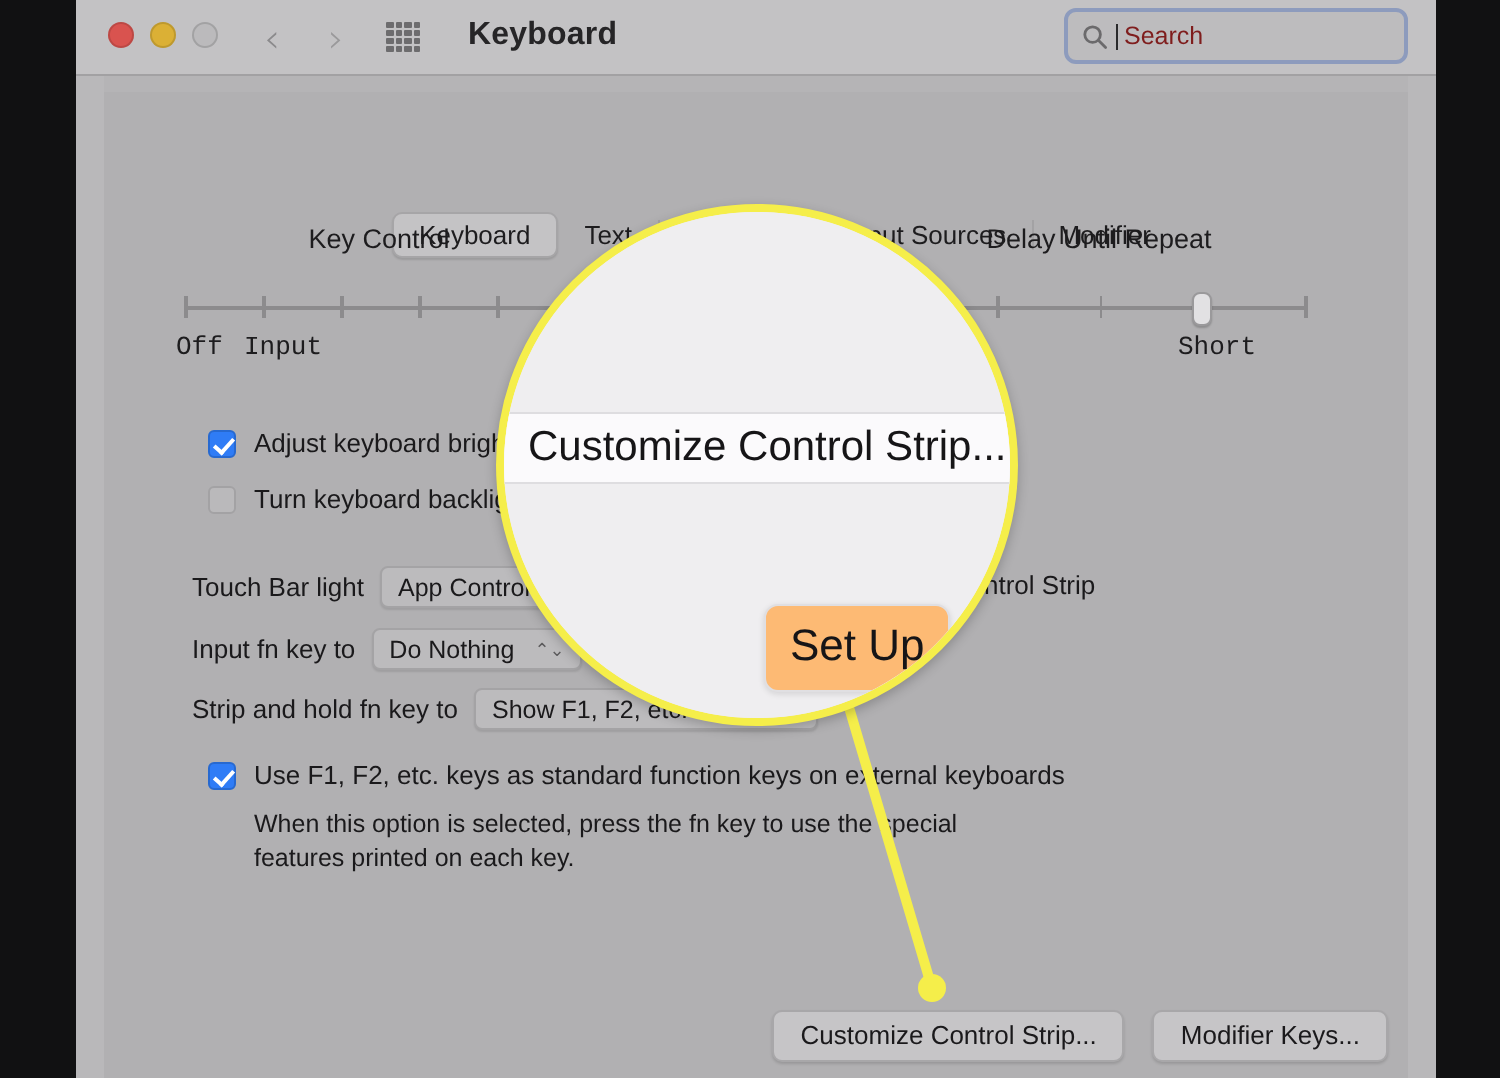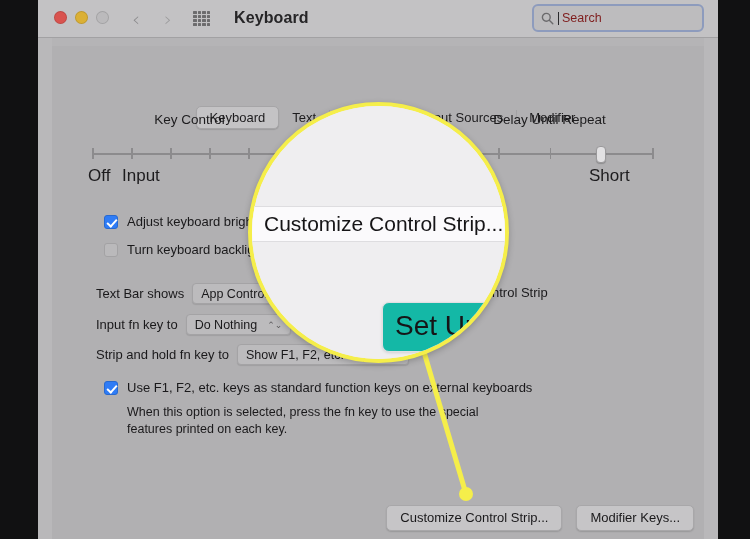--- a/index.html
+++ b/index.html
@@ -136,21 +136,21 @@
   .slider-track .tick {
     position: absolute; top: 0px; width: 1.5px; height: 11px; background: #8c8b8d;
   }
   .slider-thumb {
     position: absolute; top: -2px; width: 10px; height: 17px;
     background: #e2e1e3; border: 1px solid #9a999b; border-radius: 4px;
     box-shadow: 0 1px 1px rgba(0,0,0,.2);
   }
   .slider-labels {
     position: relative; margin-top: 6px; height: 14px;
-    font-size: 17px; color: #1d1c1e;
+    font-size: 13px; color: #1d1c1e; font-family: Liberation Mono, monospace;
   }
   .slider-labels span { position: absolute; top: 0; }
 
   
   .cb-row {
     position: absolute; display: flex; align-items: flex-start; gap: 9px;
   }
   .cbox {
     width: 14px; height: 14px; border-radius: 3px; flex: 0 0 auto;
     margin-top: 1px;
@@ -227,22 +227,22 @@
     border-top: 1px solid #dedde0;
     border-bottom: 1px solid #dedde0;
     display: flex; align-items: center;
   }
   #mag-band-text {
     font-size: 21px; color: #161517; padding-left: 22px;
     white-space: nowrap;
   }
   #mag-setup {
     position: absolute; left: 130px; top: 196px;
-    background: #14b8a6; border: 1px solid #e0dfe2; border-radius: 7px;
-    font-size: 28px; color: #161517;
+    background: #fdba74; border: 1px solid #e0dfe2; border-radius: 7px;
+    font-size: 22px; color: #161517;
     padding: 7px 12px 9px;
     white-space: nowrap;
     box-shadow: 0 1px 3px rgba(0,0,0,.12);
   }
   #mag-blue {
     position: absolute; left: 238px; top: 246px;
     width: 22px; height: 22px; border-radius: 50%;
     background: #2f6fd0;
   }
 
@@ -356,21 +356,21 @@
         <div class="cbox on"></div>
         <div class="cb-label">Adjust keyboard brightness in low light</div>
       </div>
 
       <div class="cb-row" style="left:52px; top:196px;">
         <div class="cbox off"></div>
         <div class="cb-label">Turn keyboard backlight off after 5 secs of inactivity</div>
       </div>
 
       <div class="form-row" style="left:44px; top:237px;">
-        <div class="form-label">Text Bar shows</div>
+        <div class="form-label">Touch Bar light</div>
         <div class="popup">
           <span>App Controls</span>
           <span class="chev">⌃⌄</span>
         </div>
       </div>
       <div class="trail-text" style="position:absolute; left:440px; top:239px;">ntrol Strip</div>
 
       <div class="form-row" style="left:44px; top:268px;">
         <div class="form-label">Input fn key to</div>
         <div class="popup">

